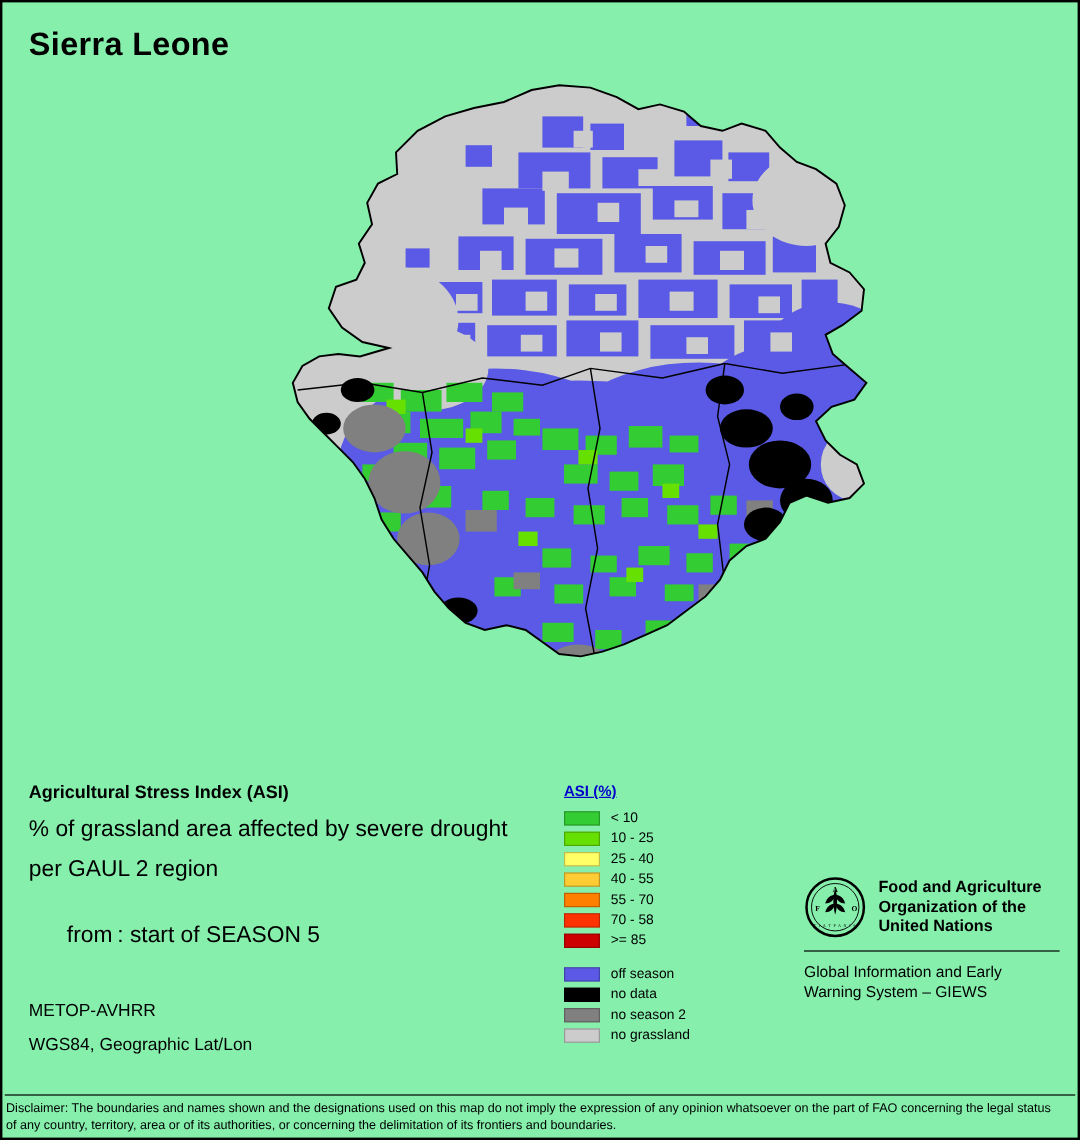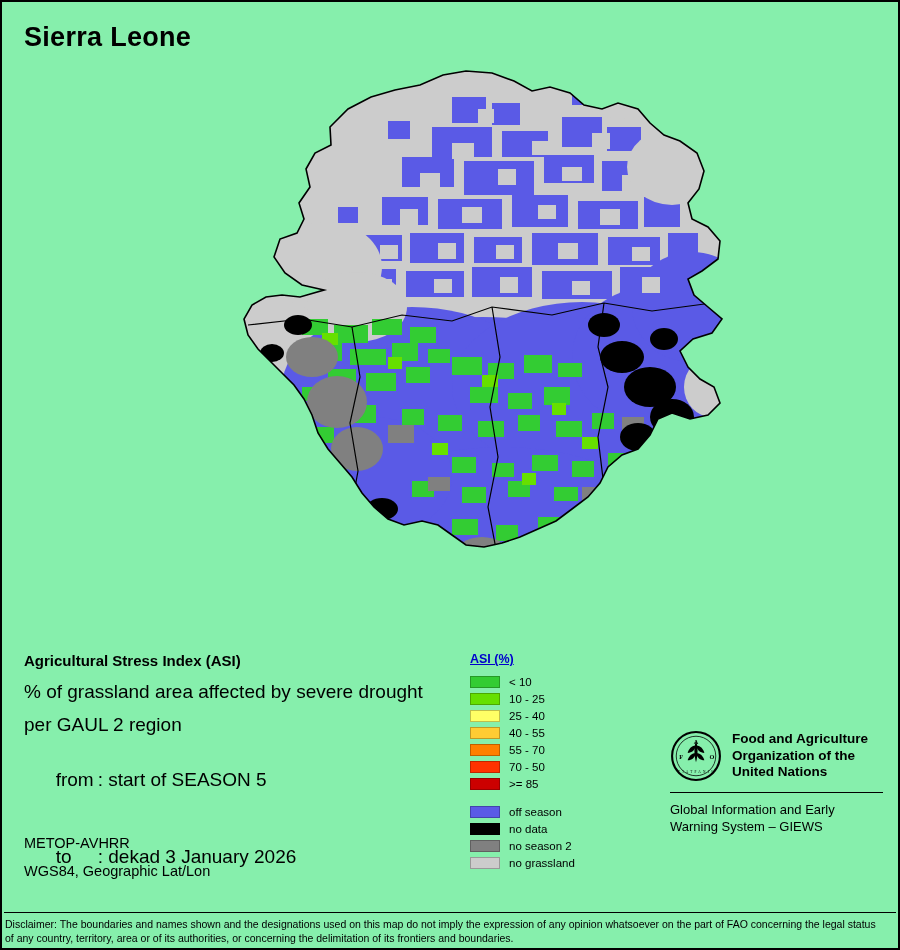--- a/index.html
+++ b/index.html
@@ -385,23 +385,20 @@
     </svg>
   </div>
 
   <div id="info-block">
     <div id="asi-heading">Agricultural Stress Index (ASI)</div>
     <div class="info-line">% of grassland area affected by severe drought</div>
     <div class="info-line">per GAUL 2 region</div>
     <div class="info-line">
       <span class="lbl">from</span><span>: start of SEASON 5</span>
     </div>
-    <div class="info-line">
-      <span class="lbl">to</span><span>: dekad 3 January 2026</span>
-    </div>
   </div>
 
   <div id="source-block">
     <div class="source-line">METOP-AVHRR</div>
     <div class="source-line">WGS84, Geographic Lat/Lon</div>
   </div>
 
   <div id="legend">
     <div id="legend-title">ASI (%)</div>
 
@@ -420,21 +417,21 @@
     <div class="legend-row">
       <span class="legend-swatch" style="background:#ffcc33"></span>
       <span class="legend-label">40 - 55</span>
     </div>
     <div class="legend-row">
       <span class="legend-swatch" style="background:#ff8000"></span>
       <span class="legend-label">55 - 70</span>
     </div>
     <div class="legend-row">
       <span class="legend-swatch" style="background:#ff3300"></span>
-      <span class="legend-label">70 - 50</span>
+      <span class="legend-label">70 - 58</span>
     </div>
     <div class="legend-row">
       <span class="legend-swatch" style="background:#cc0000"></span>
       <span class="legend-label">&gt;= 85</span>
     </div>
 
     <div class="legend-gap"></div>
 
     <div class="legend-row">
       <span class="legend-swatch" style="background:#5a5ae6"></span>

